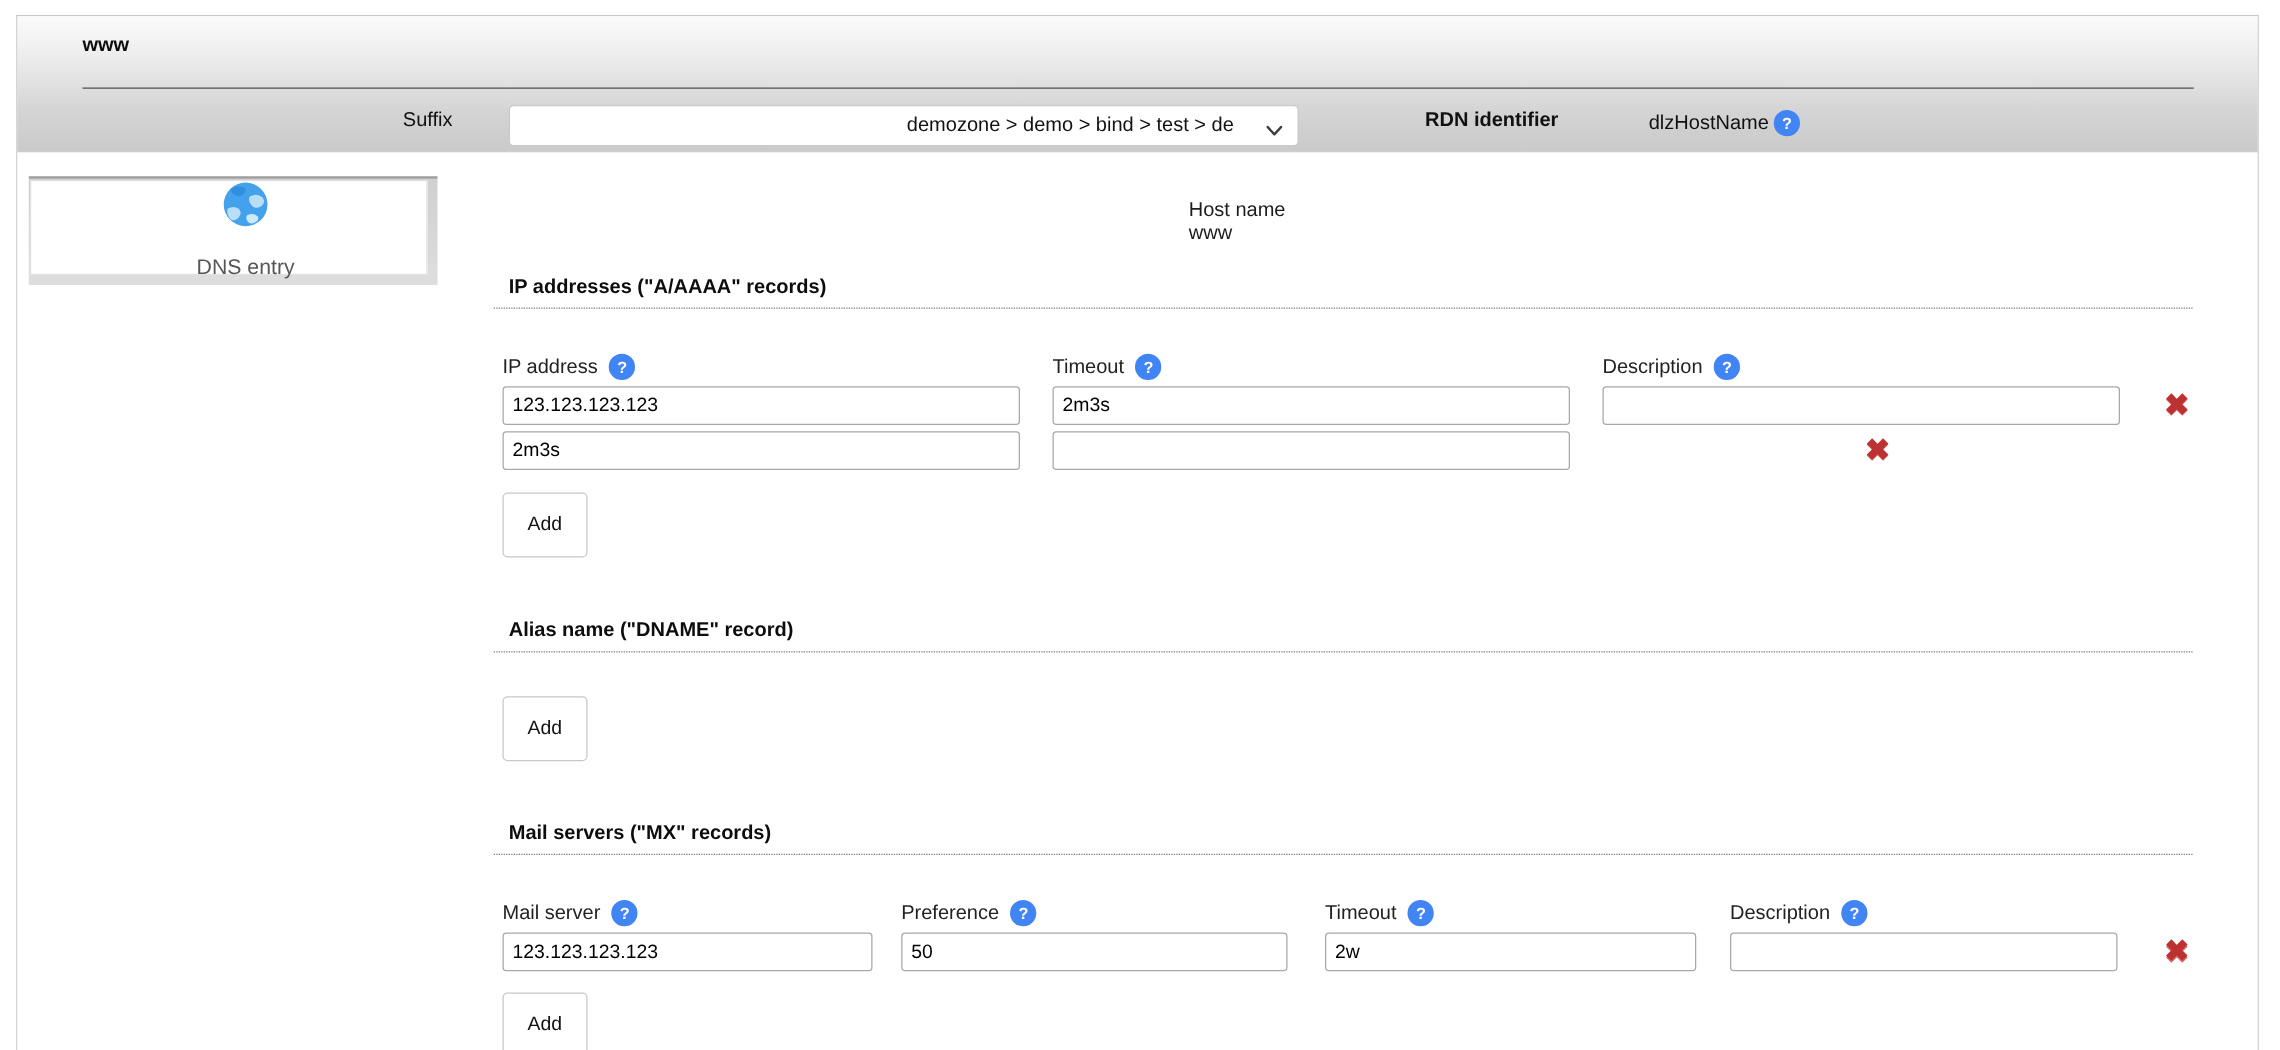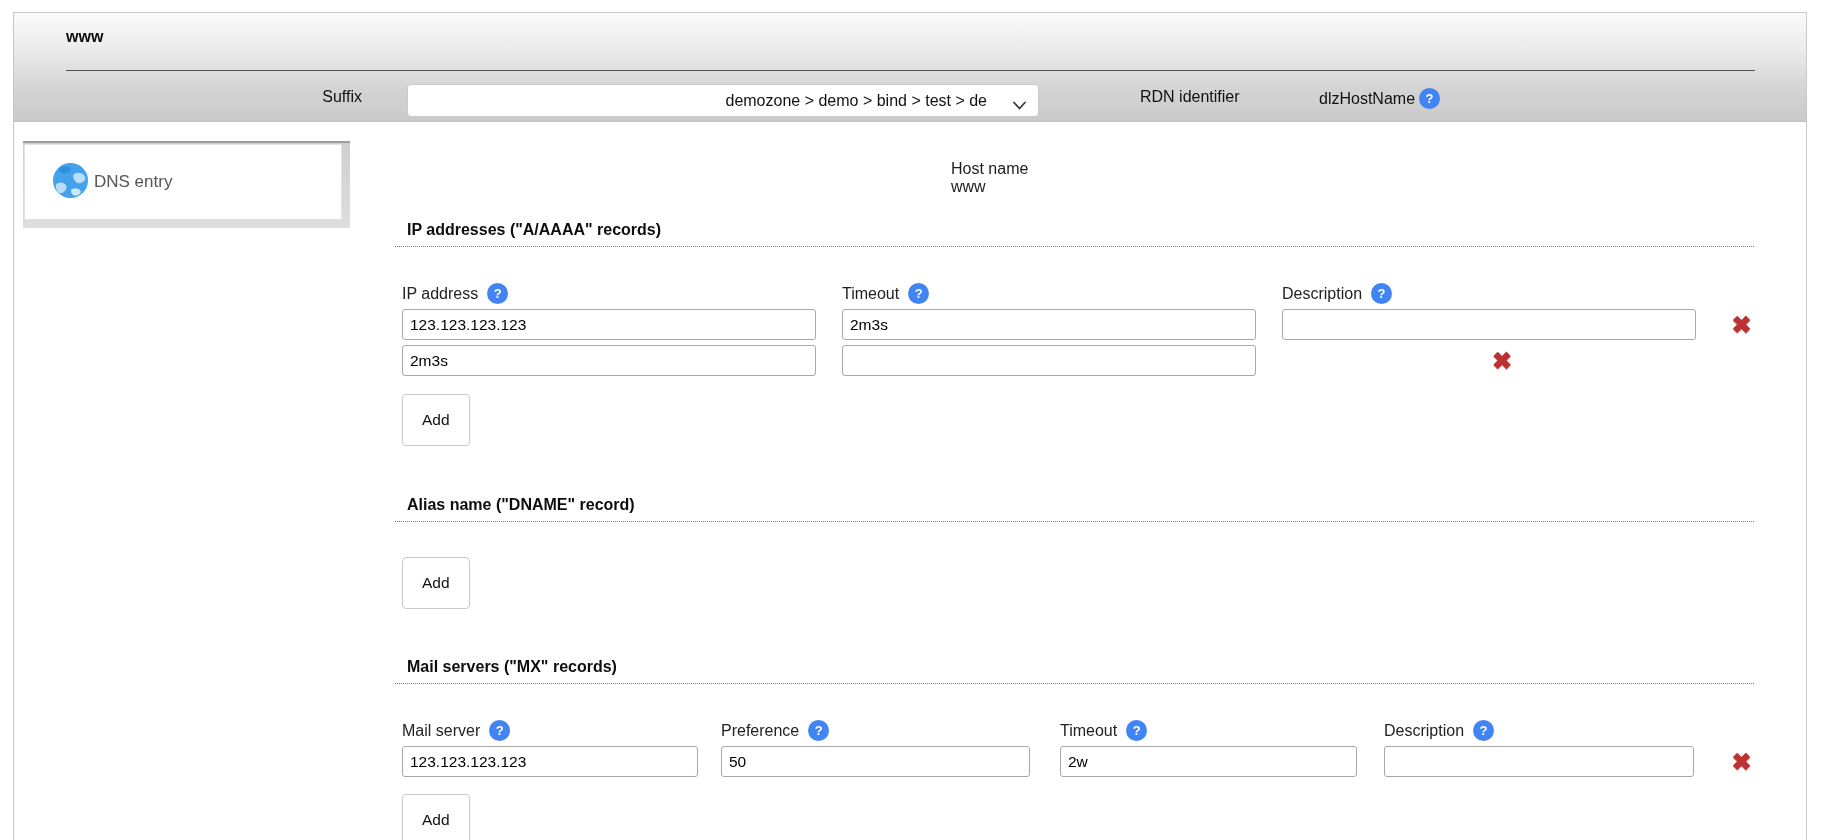--- a/index.html
+++ b/index.html
@@ -15,36 +15,36 @@
     border-bottom:1px solid #c2c2c2; }
   .page-title { position:absolute; left:52px; top:15px; font-size:16px; font-weight:bold; color:#0d0d0d; }
   .title-rule { position:absolute; left:52px; top:57px; width:1689px; height:0;
     border-top:1px solid #4f4f4f; }
   .suffix-label { position:absolute; left:192px; top:75px; width:156px; text-align:right; font-size:16px; color:#111; }
   .suffix-select { position:absolute; left:393px; top:71px; width:632px; height:33px;
     background:#fff; border:1px solid #c9c9c9; border-radius:4px;
     display:flex; align-items:center; justify-content:flex-end; gap:26px;
     padding:0 12px; font-size:16px; color:#111; cursor:pointer; }
   .chevron { display:inline-block; width:13px; height:9px; flex:0 0 auto; }
-  .rdn-label { position:absolute; left:1126px; top:75px; font-size:16px; color:#111; }
+  .rdn-label { position:absolute; left:1126px; top:75px; font-size:16px; color:#111;font-weight:bold; }
   .rdn-value-wrap { position:absolute; left:1305px; top:75px; display:flex; align-items:center; font-size:16px; color:#111; }
 
   .help { display:inline-flex; width:21px; height:21px; border-radius:50%;
     background:#4184f3; color:#fff; font-size:13px; font-weight:bold;
     align-items:center; justify-content:center; margin-left:9px; cursor:pointer; flex:0 0 auto; }
   .help.tight { margin-left:4px; }
 
   
   .content { position:relative; height:720px; background:#fff; }
 
   .tab { position:absolute; left:9px; top:19px; width:327px; height:87px;
     background:linear-gradient(to bottom,#cfcfcf,#dedede);
     border-top:2px solid #9d9d9d; padding:1px 8px 8px 1px; cursor:pointer; }
   .tab-inner { width:100%; height:100%; background:#fff; border:1px solid #e2e2e2;
-    display:flex; align-items:center; padding-left:27px; gap:5px; }
+    display:flex; align-items:center; padding-left:27px; gap:17px;flex-direction:column; }
   .tab-label { font-size:17px; color:#565656; }
 
   .hostname-row { position:absolute; left:937px; top:38px; display:flex; font-size:16px; color:#1c1c1c;flex-direction:column; }
   .hostname-row .hn-label { margin-right:37px; }
 
   .form-col { position:absolute; left:381px; top:99px; width:1359px; }
 
   .section-heading { font-size:16px; font-weight:bold; color:#0d0d0d;
     padding:0 0 7px 12px; border-bottom:1px dotted #777; }
   .mt-head2 { margin-top:50px; }

